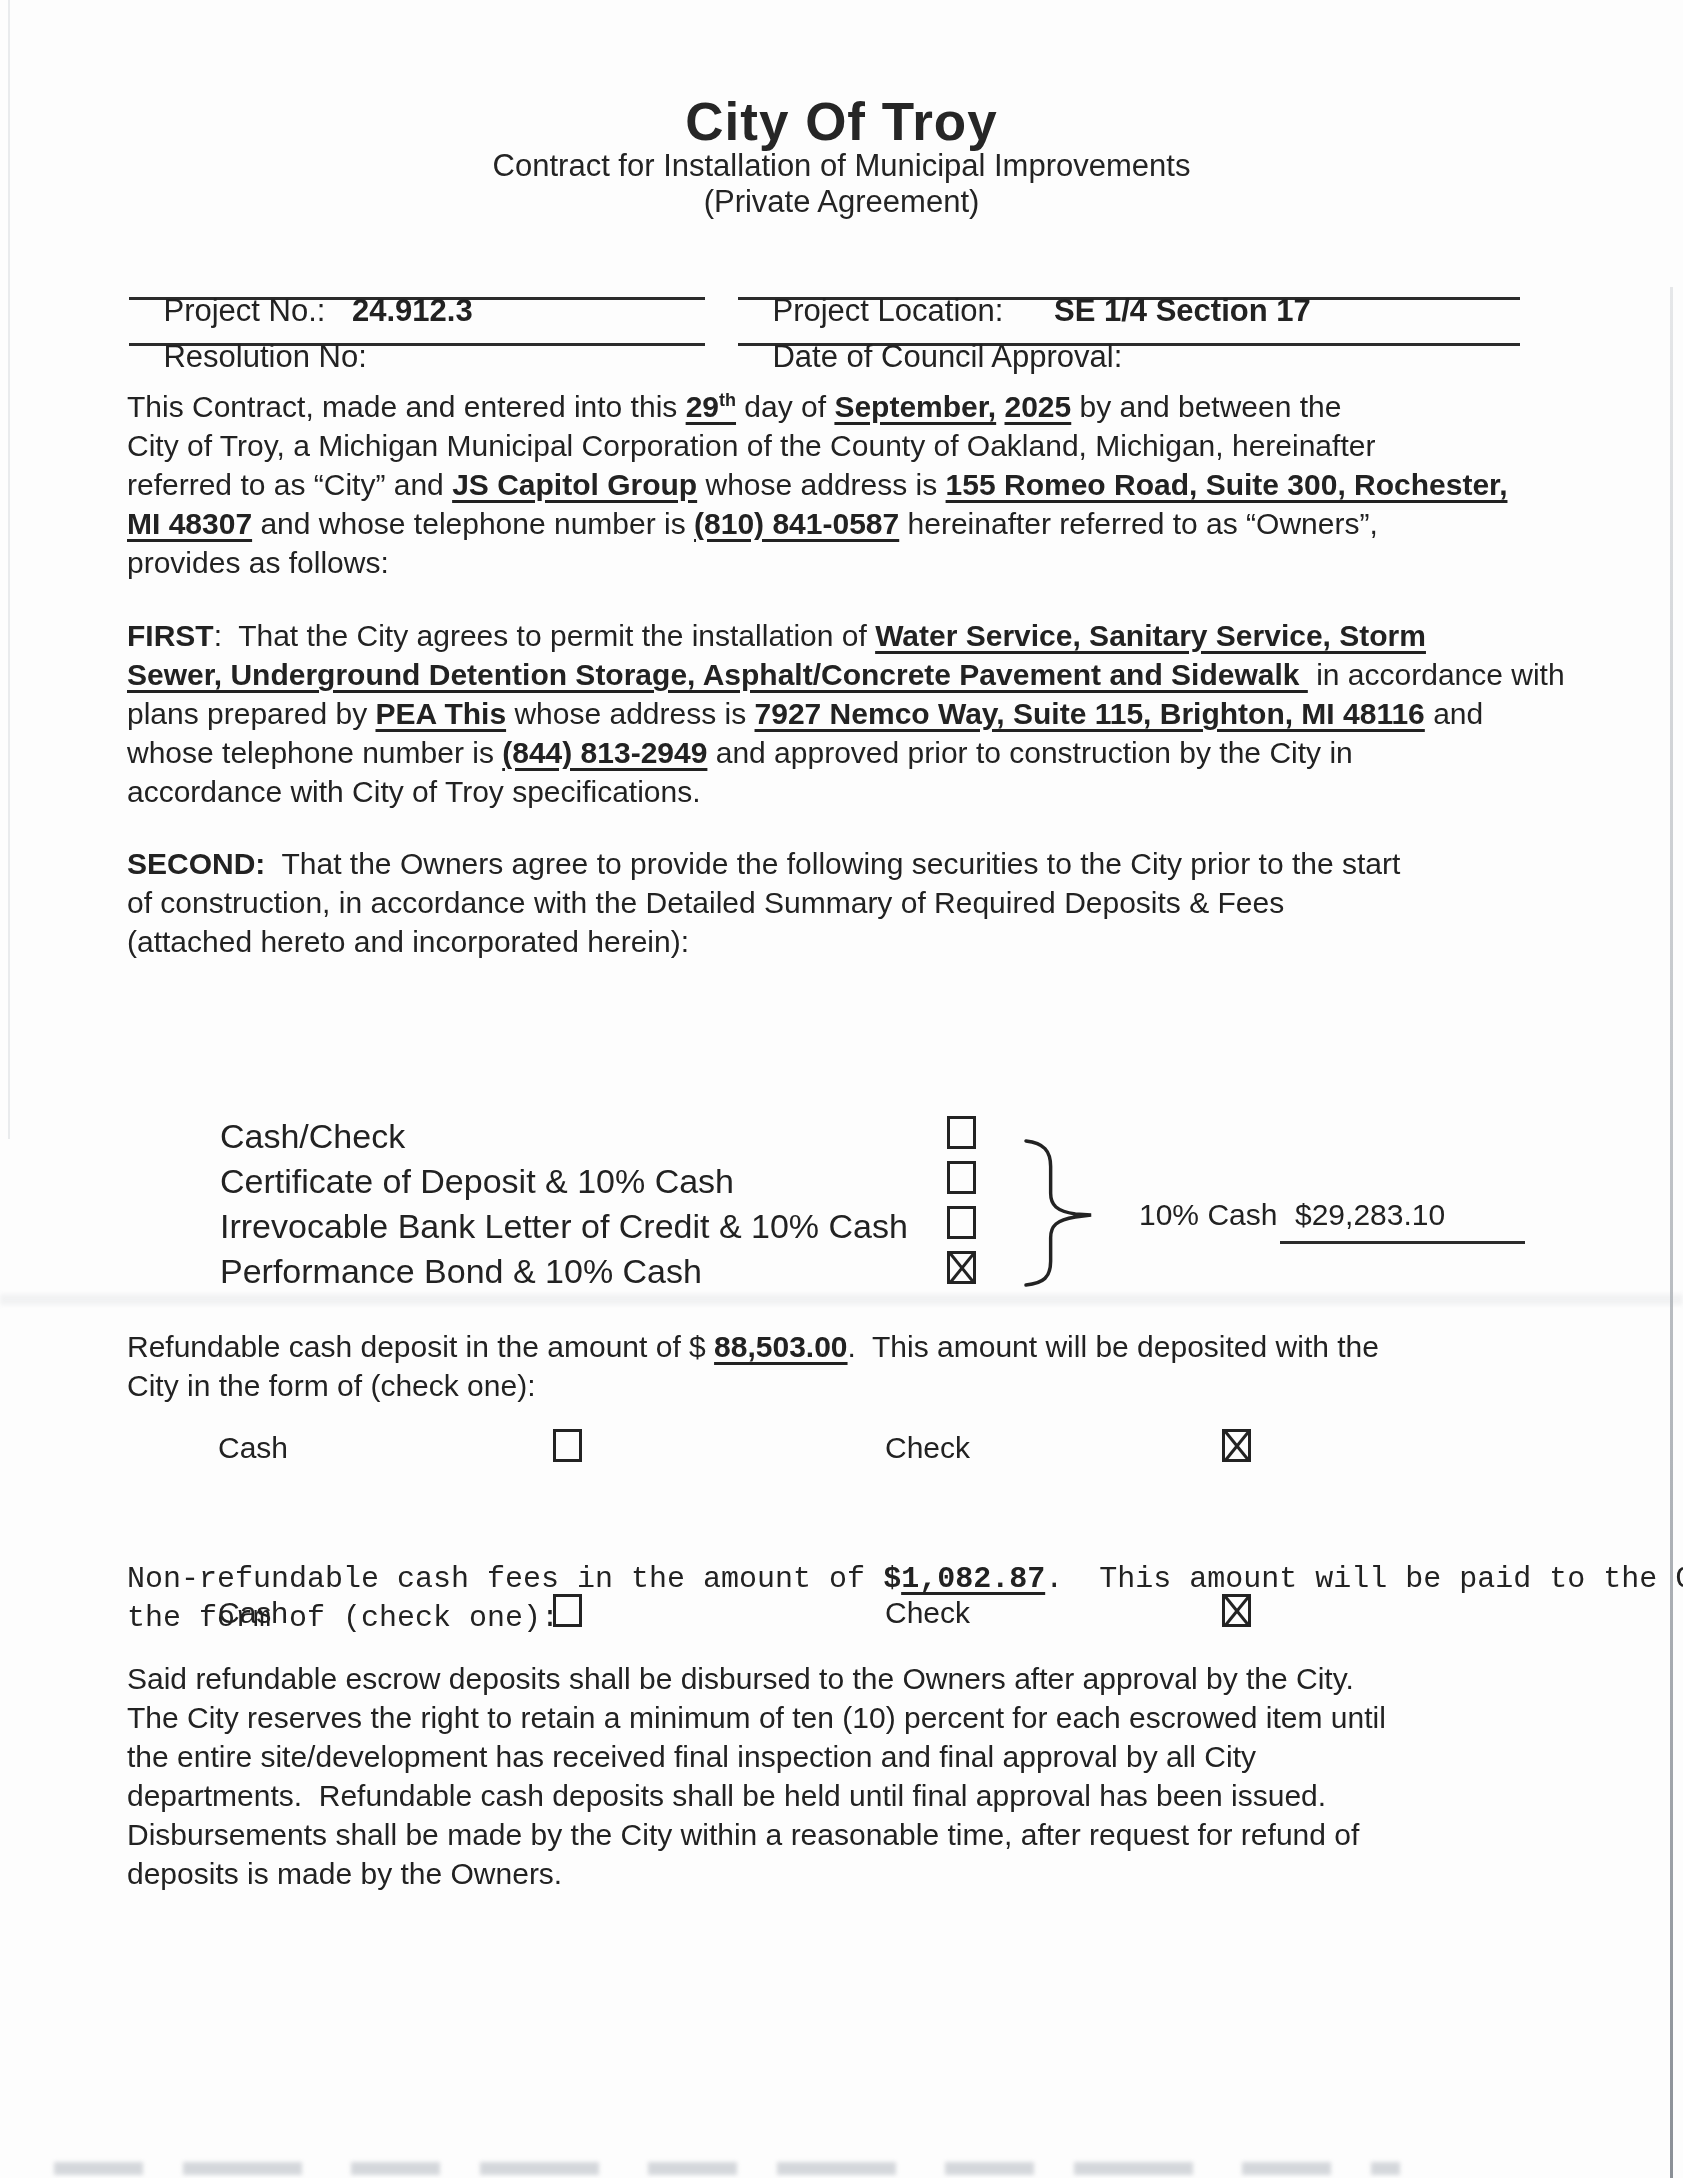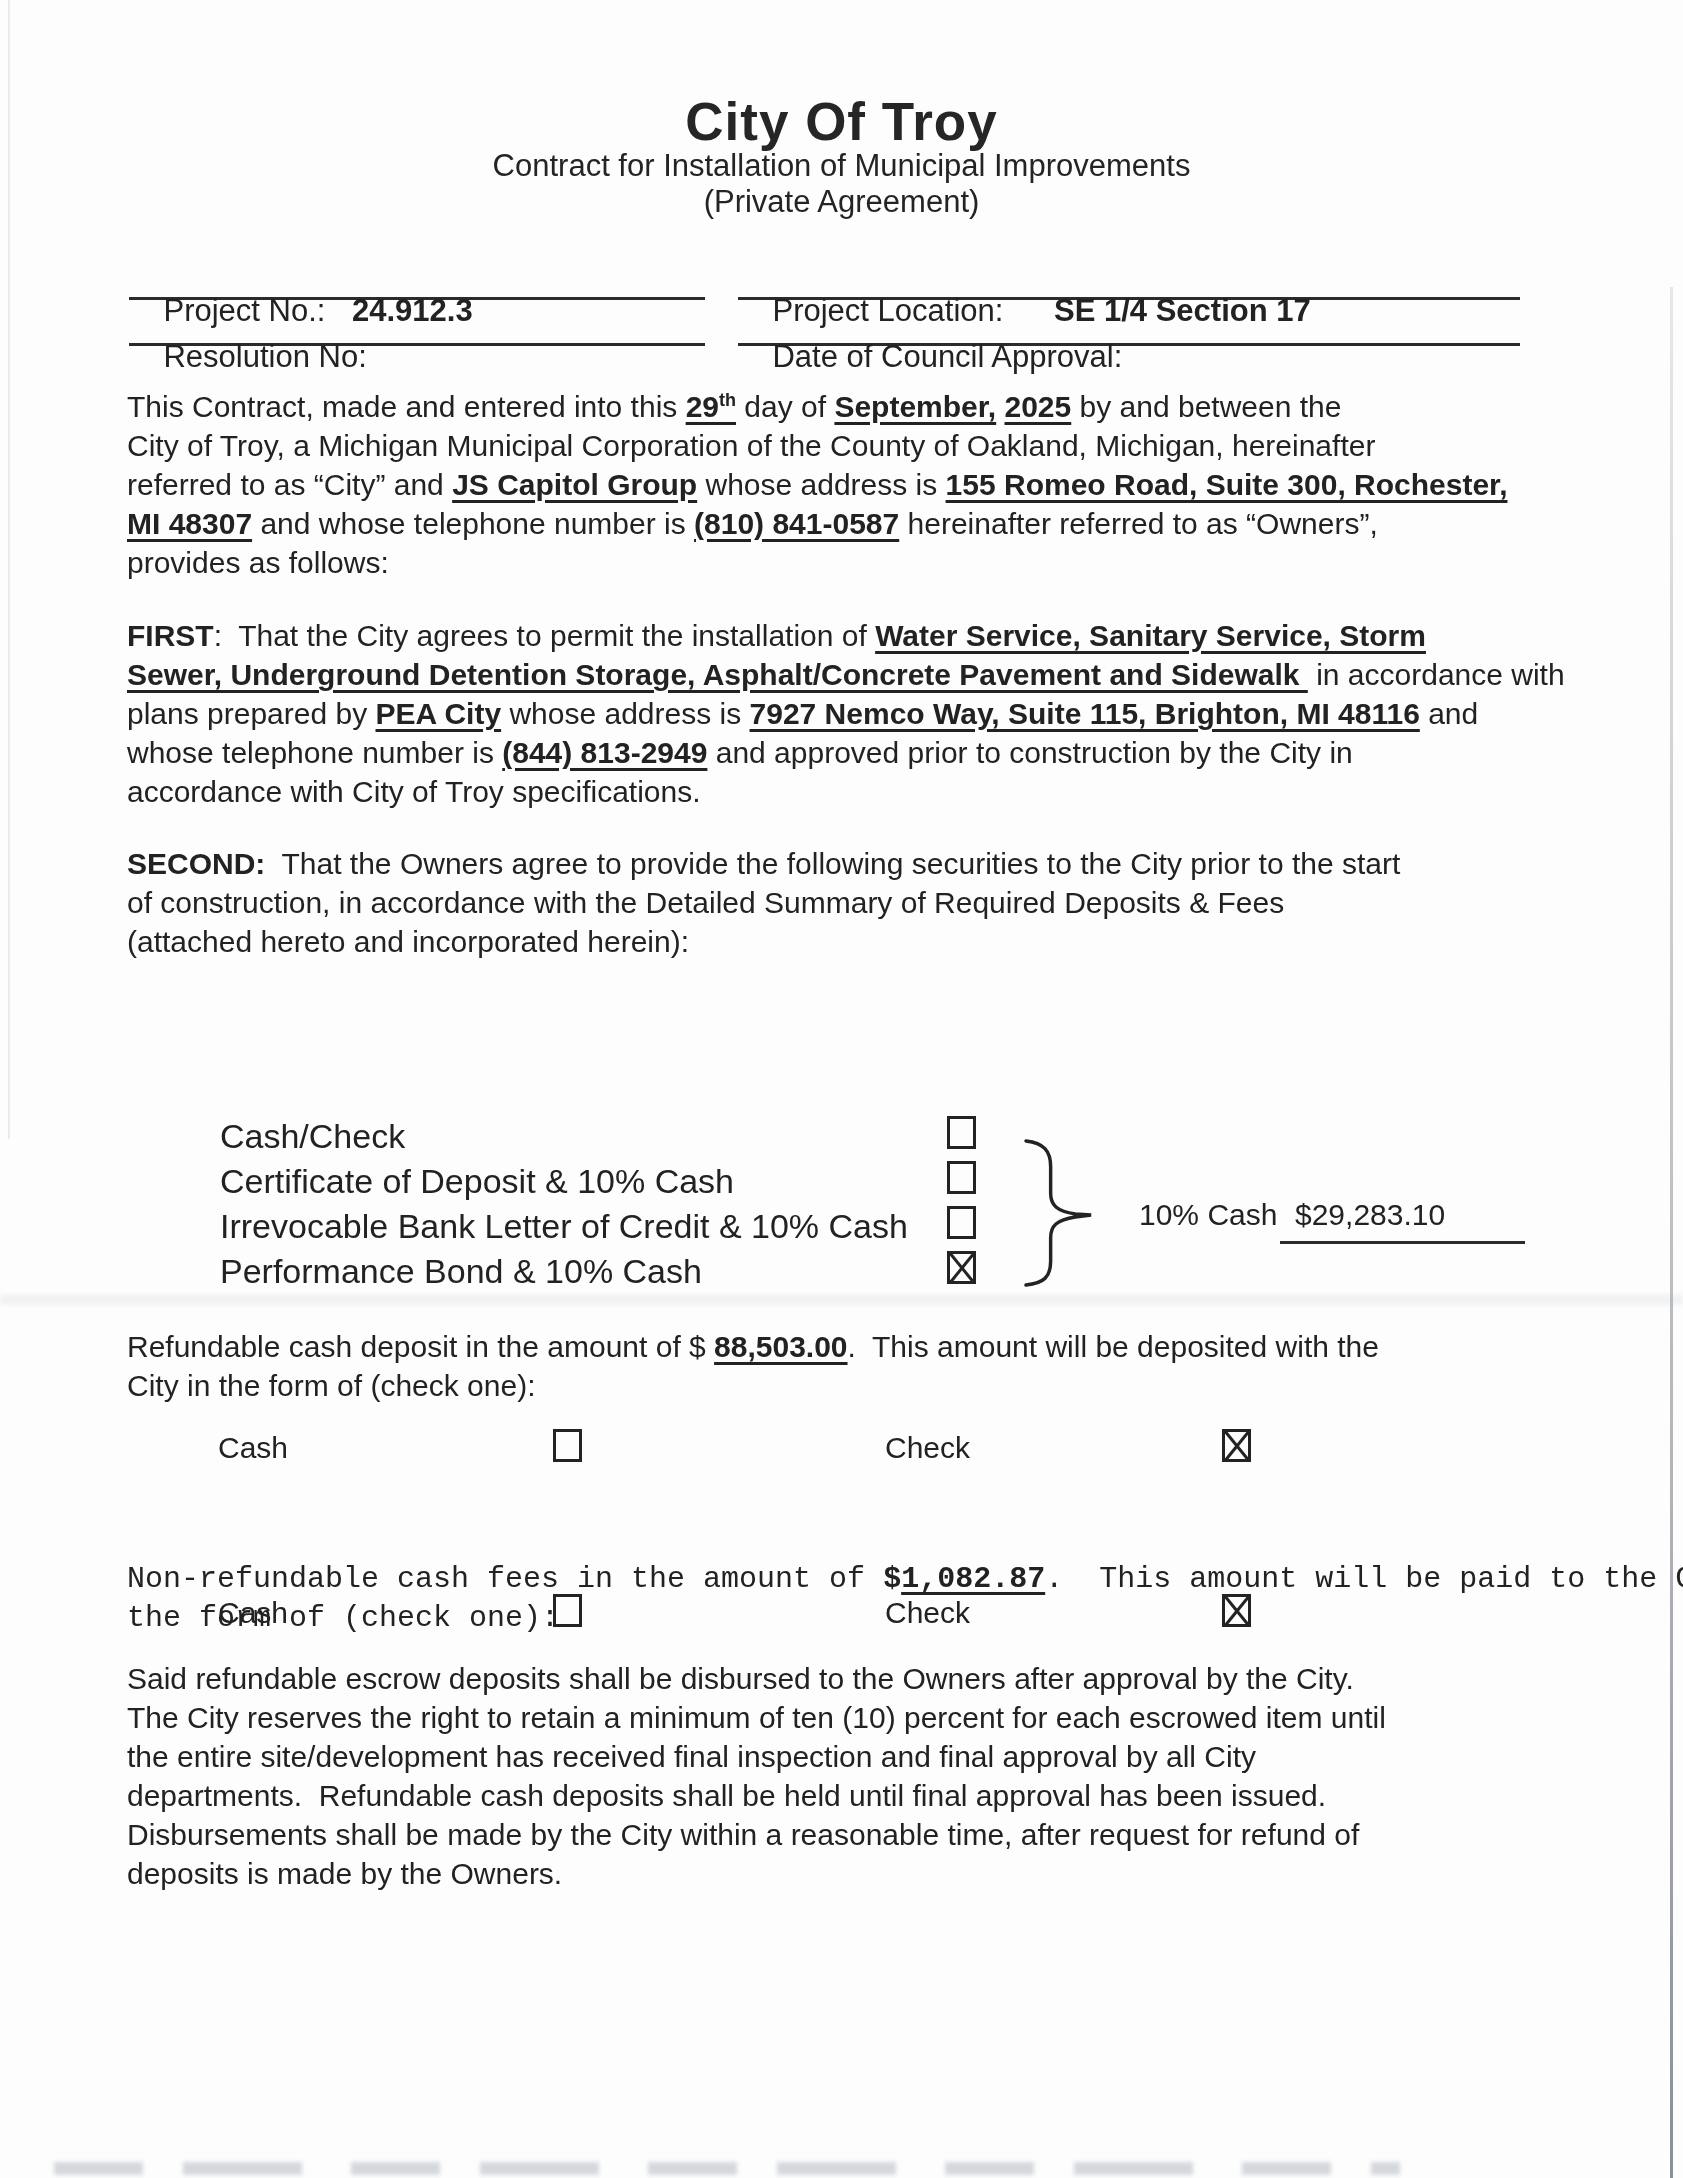--- a/index.html
+++ b/index.html
@@ -90,21 +90,21 @@
   <div class="para" id="p-intro">
       <div class="line"><span class="r-n">This Contract, made and entered into this </span><span class="r-bu">29<sup>th</sup></span><span class="r-n"> day of </span><span class="r-bu">September,</span><span class="r-n"> </span><span class="r-bu">2025</span><span class="r-n"> by and between the</span></div>
       <div class="line"><span class="r-n">City of Troy, a Michigan Municipal Corporation of the County of Oakland, Michigan, hereinafter</span></div>
       <div class="line"><span class="r-n">referred to as “City” and </span><span class="r-bu">JS Capitol Group</span><span class="r-n"> whose address is </span><span class="r-bu">155 Romeo Road, Suite 300, Rochester,</span></div>
       <div class="line"><span class="r-bu">MI 48307</span><span class="r-n"> and whose telephone number is </span><span class="r-bu">(810) 841-0587</span><span class="r-n"> hereinafter referred to as “Owners”,</span></div>
       <div class="line"><span class="r-n">provides as follows:</span></div>
     </div>
   <div class="para" id="p-first">
       <div class="line"><span class="r-b">FIRST</span><span class="r-n">:  That the City agrees to permit the installation of </span><span class="r-bu">Water Service, Sanitary Service, Storm</span></div>
       <div class="line"><span class="r-bu">Sewer, Underground Detention Storage, Asphalt/Concrete Pavement and Sidewalk </span><span class="r-n"> in accordance with</span></div>
-      <div class="line"><span class="r-n">plans prepared by </span><span class="r-bu">PEA City</span><span class="r-n"> whose address is </span><span class="r-bu">7927 Nemco Way, Suite 115, Brighton, MI 48116</span><span class="r-n"> and</span></div>
+      <div class="line"><span class="r-n">plans prepared by </span><span class="r-bu">PEA This</span><span class="r-n"> whose address is </span><span class="r-bu">7927 Nemco Way, Suite 115, Brighton, MI 48116</span><span class="r-n"> and</span></div>
       <div class="line"><span class="r-n">whose telephone number is </span><span class="r-bu">(844) 813-2949</span><span class="r-n"> and approved prior to construction by the City in</span></div>
       <div class="line"><span class="r-n">accordance with City of Troy specifications.</span></div>
     </div>
   <div class="para" id="p-second">
       <div class="line"><span class="r-b">SECOND:</span><span class="r-n">  That the Owners agree to provide the following securities to the City prior to the start</span></div>
       <div class="line"><span class="r-n">of construction, in accordance with the Detailed Summary of Required Deposits &amp; Fees</span></div>
       <div class="line"><span class="r-n">(attached hereto and incorporated herein):</span></div>
     </div>
 
   <div id="escrow-options">

